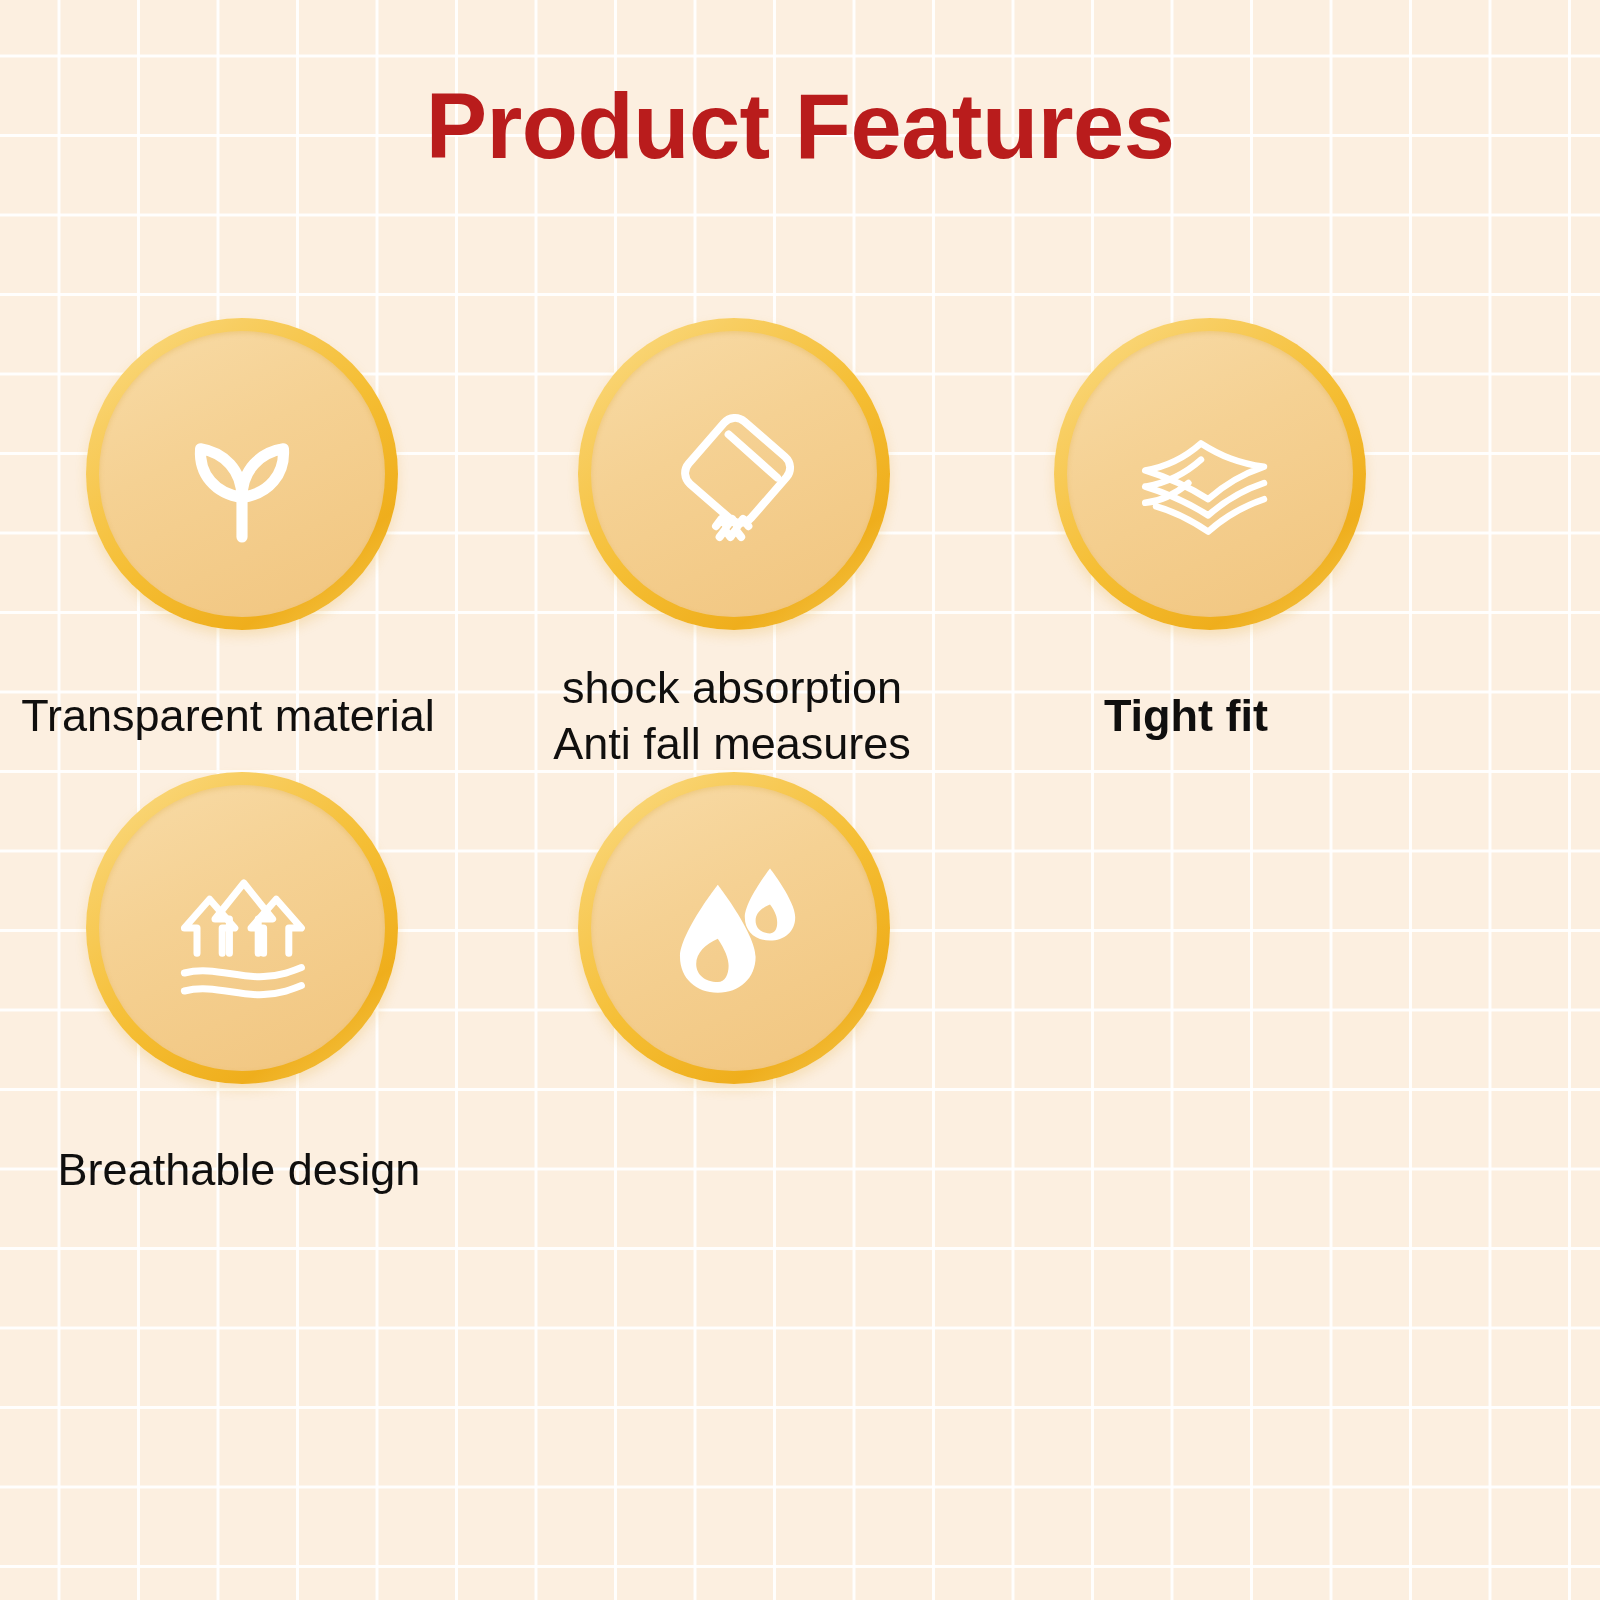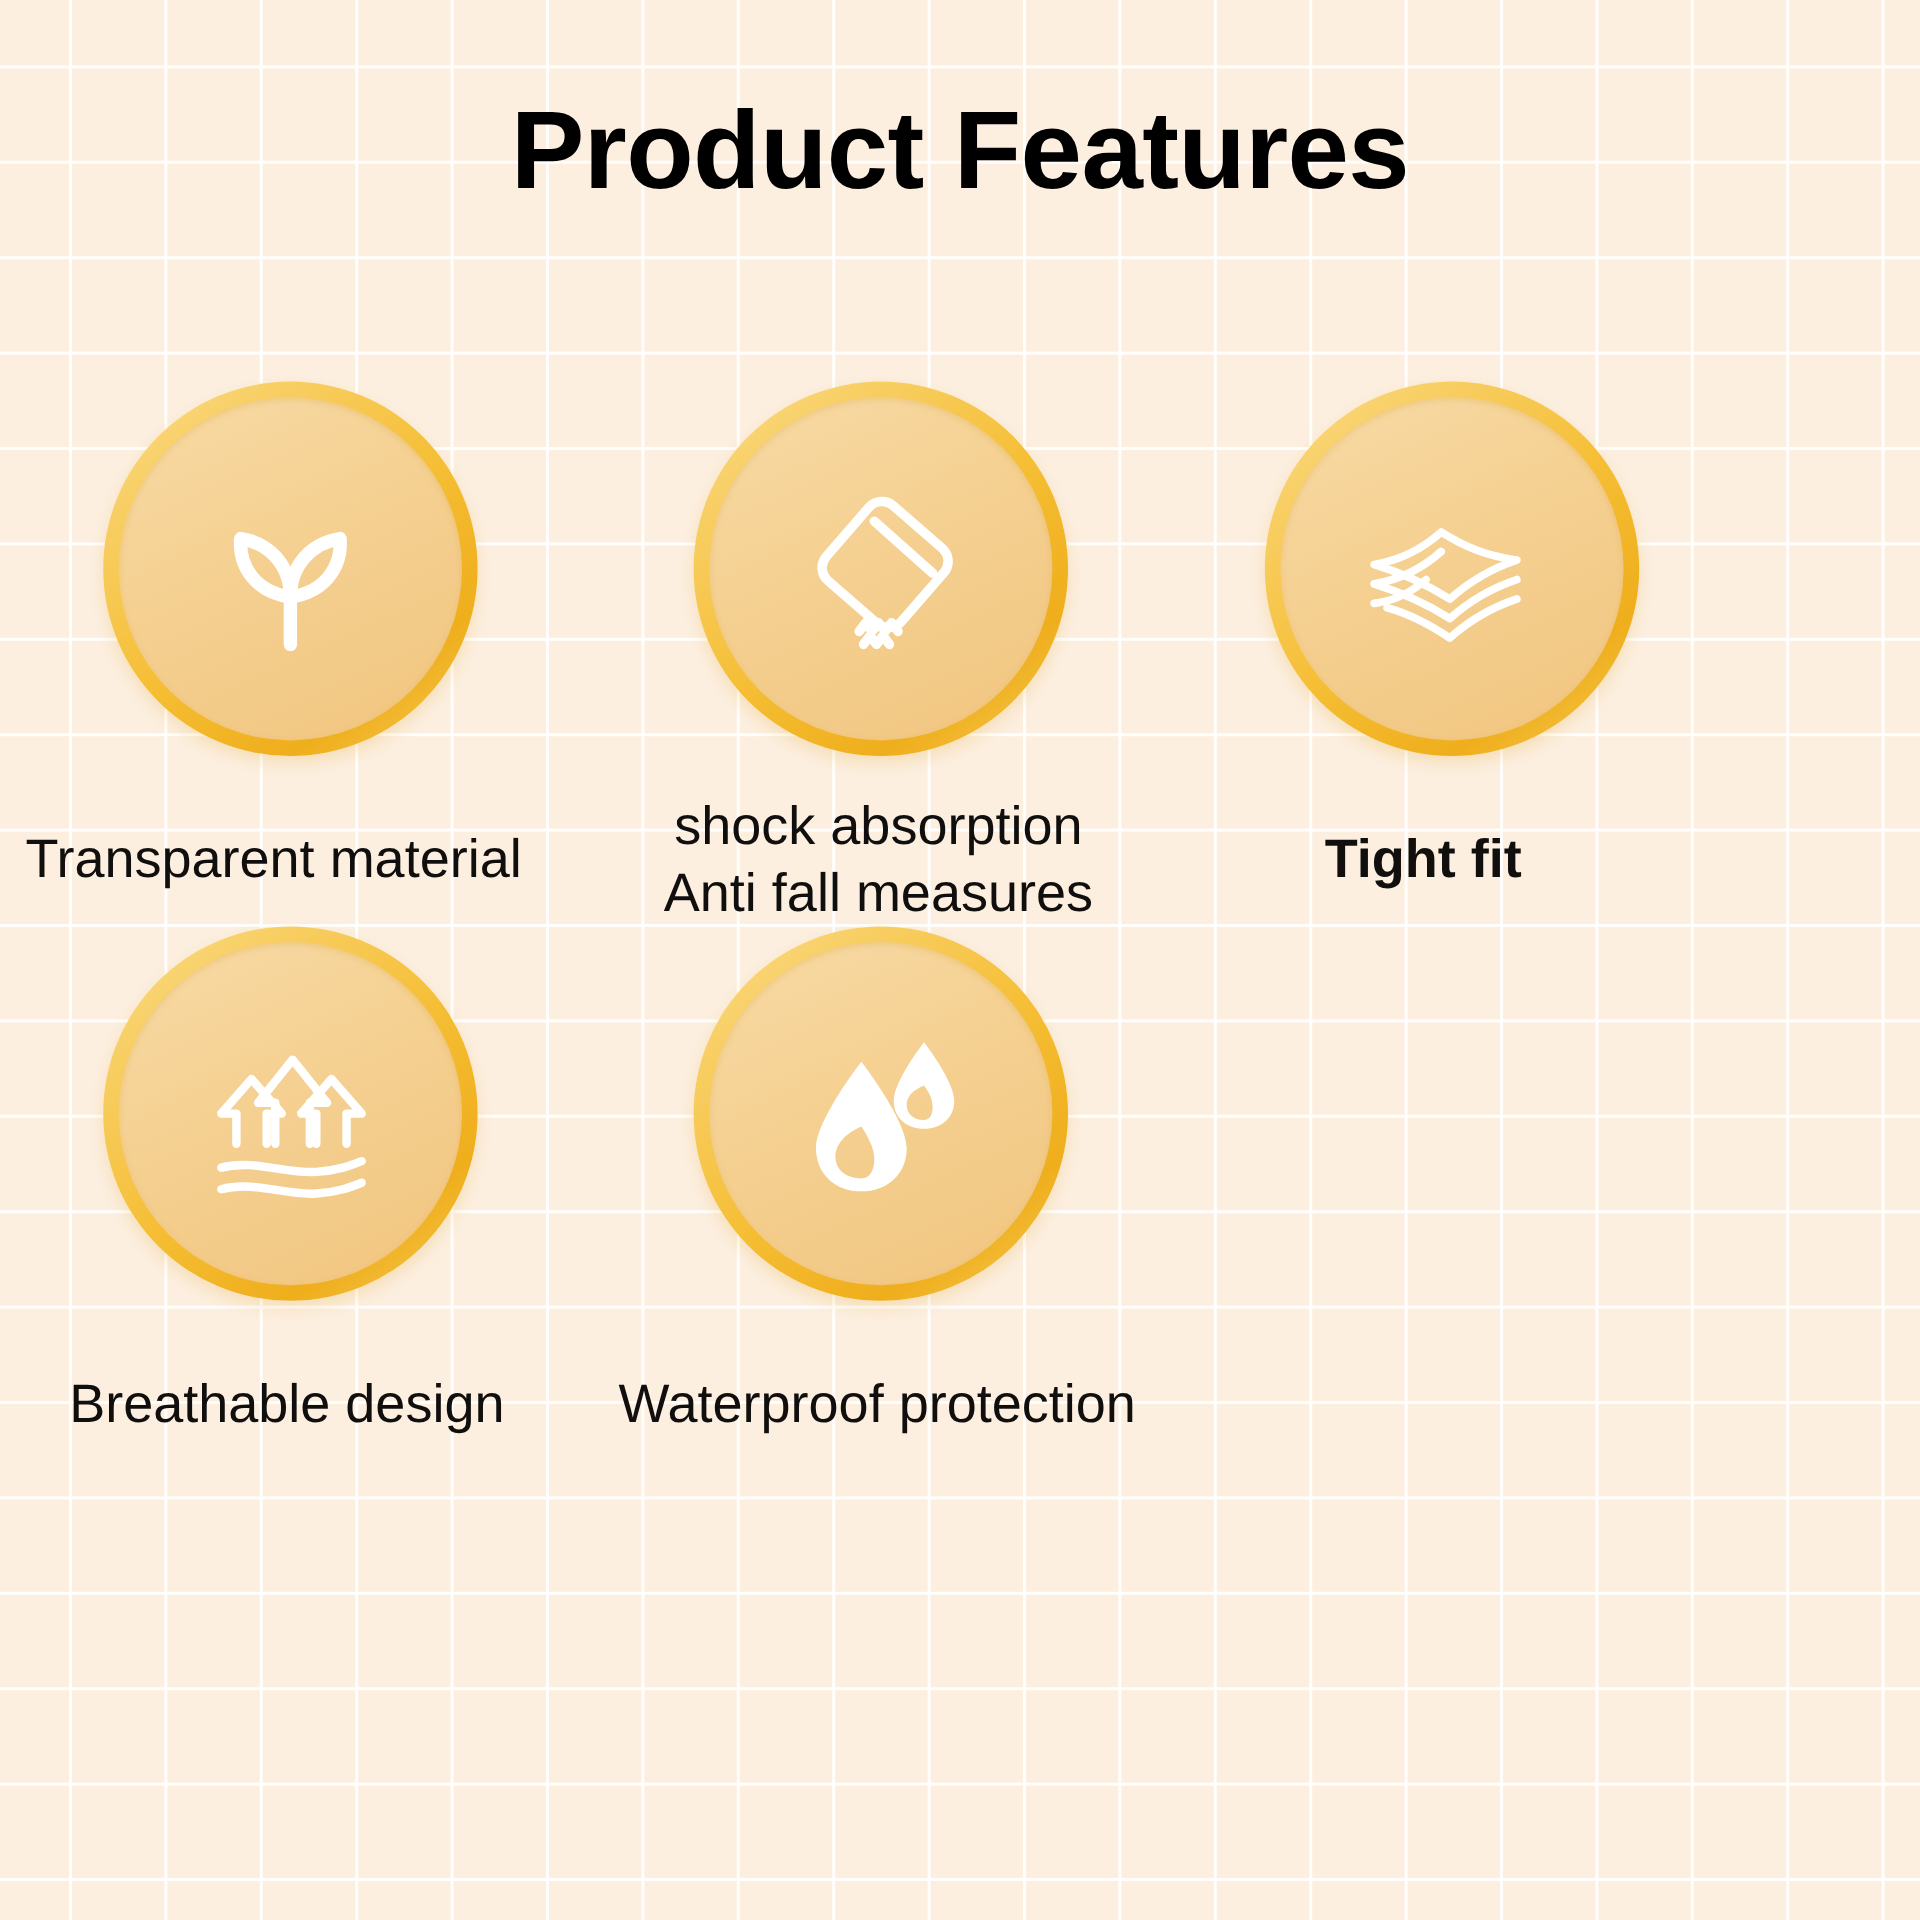--- a/index.html
+++ b/index.html
@@ -29,21 +29,21 @@
 
   
   #page-title {
     position: absolute;
     top: 78px;
     left: 0;
     width: 1600px;
     text-align: center;
     font-size: 92px;
     font-weight: bold;
-    color: #000000;
+    color: #b91c1c;
     letter-spacing: -0.5px;
     line-height: 1.05;
   }
 
   
   #features-grid {
     position: absolute;
     top: 318px;
     left: 0;
     width: 1452px;
@@ -190,18 +190,15 @@
     <div class="coin">
       <svg class="coin-icon" viewBox="0 0 100 100">
         <g fill="#FFFFFF">
           <path d="M41 26 C 41 26, 20 53, 20 66 C 20 78, 29 86, 41 86 C 53 86, 62 78, 62 66 C 62 53, 41 26, 41 26 Z
                    M 41 80 C 34 80, 29 76, 29 70 C 29 64, 34 59, 41 56 C 45 62, 47 67, 47 71 C 47 76, 45 80, 41 80 Z" fill-rule="evenodd"></path>
           <path d="M70 17 C 70 17, 56 35, 56 44 C 56 52, 62 57, 70 57 C 78 57, 84 52, 84 44 C 84 35, 70 17, 70 17 Z
                    M 70 53 C 65 53, 62 50, 62 46 C 62 42, 65 39, 70 37 C 73 41, 74 44, 74 47 C 74 50, 73 53, 70 53 Z" fill-rule="evenodd"></path>
         </g>
       </svg>
     </div>
-    <div class="feature-label">
-      <span class="label-line">Waterproof protection</span>
-    </div>
   </div>
 
 </div>
 
 </body></html>

